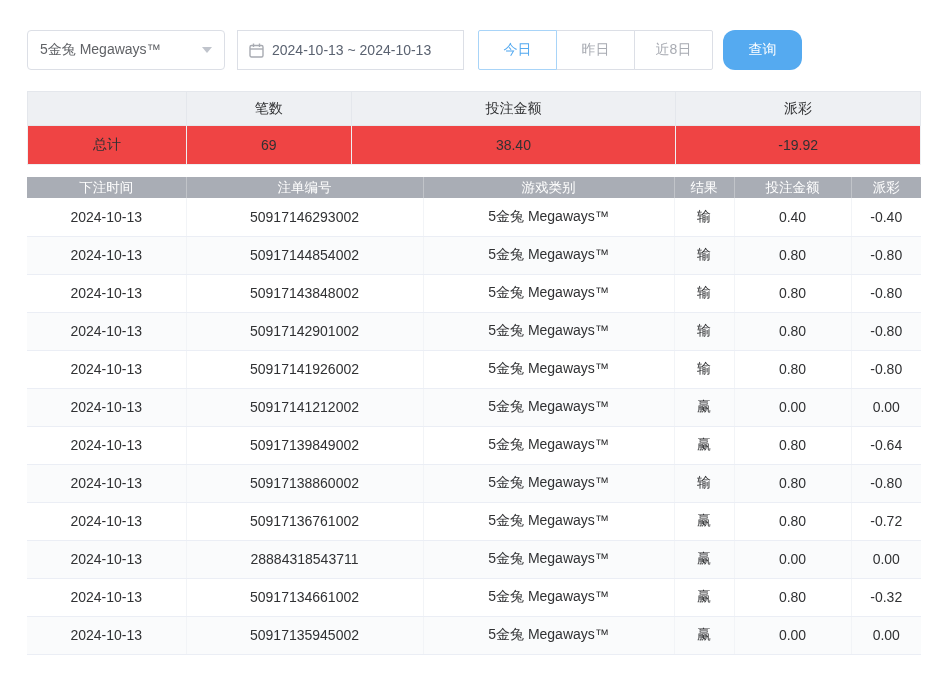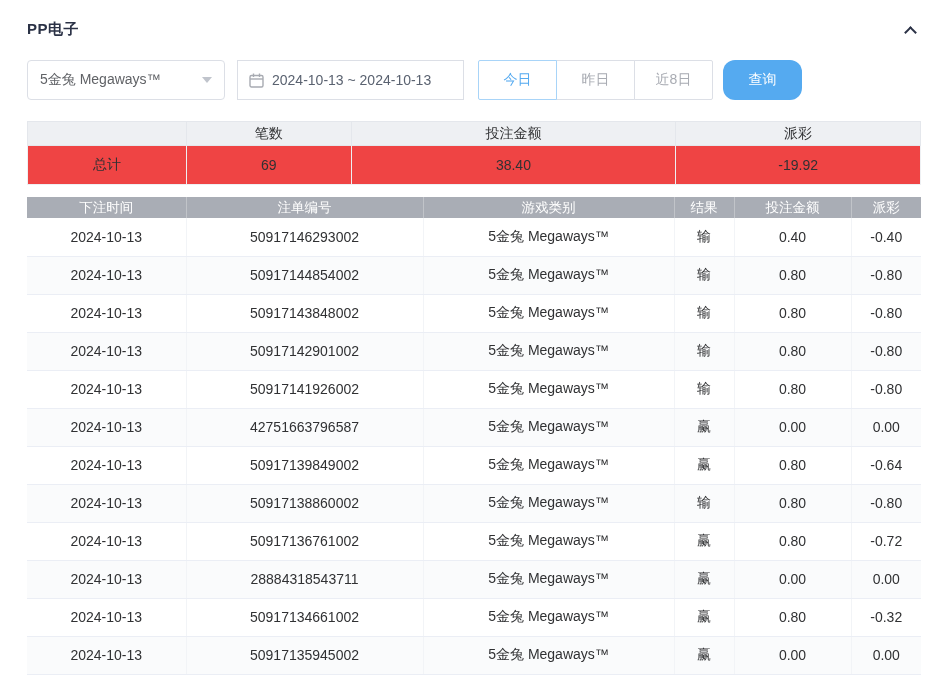--- a/index.html
+++ b/index.html
@@ -52,21 +52,21 @@
   .search-btn{
     margin-left:10px;height:40px;width:79px;background:var(--accent);border:none;border-radius:12px;
     color:#fff;font-size:14px;cursor:pointer;font-family:inherit;
   }
 
   
   .summary-table{
     width:100%;margin-top:21px;border-collapse:collapse;text-align:center;font-size:14px;
   }
   .summary-table th{
-    background:#eef0f3;height:24px;font-weight:500;color:#303133;
+    background:#eef0f3;height:34px;font-weight:500;color:#303133;
     border:1px solid #e4e7ec;
     text-align:center;
   }
   .summary-table td{
     height:39px;background:#ef4444;border:1px solid #eef0f3;color:#303133;
   }
 
   
   .records-table{
     width:100%;margin-top:12px;border-collapse:collapse;text-align:center;font-size:14px;
@@ -86,24 +86,20 @@
   .neg{color:var(--neg);}
 
   
   .cal-icon{flex:0 0 auto;display:inline-block;}
 </style>
 </head>
 <body>
 
 <div class="page">
 
-  <div class="panel-header">
-    <div class="panel-title">PP电子</div>
-    <span class="chevron-up"></span>
-  </div>
 
   <div class="filters">
     <div class="select">
       <span>5金兔 Megaways™</span>
       <i class="caret-down"></i>
     </div>
 
     <div class="date-input">
       <svg class="cal-icon" width="15" height="15" viewBox="0 0 15 15">
         <rect x="1" y="2.5" width="13" height="11.5" rx="1.5" fill="none" stroke="#a8abb2" stroke-width="1.4"></rect>
@@ -208,21 +204,21 @@
       <td>2024-10-13</td>
       <td>50917141926002</td>
       <td>5金兔 Megaways™</td>
       <td>输</td>
       <td>0.80</td>
       <td class="money neg">-0.80</td>
     </tr>
 
     <tr>
       <td>2024-10-13</td>
-      <td>42751663796587</td>
+      <td>50917141212002</td>
       <td>5金兔 Megaways™</td>
       <td>赢</td>
       <td>0.00</td>
       <td class="money">0.00</td>
     </tr>
 
     <tr>
       <td>2024-10-13</td>
       <td>50917139849002</td>
       <td>5金兔 Megaways™</td>

